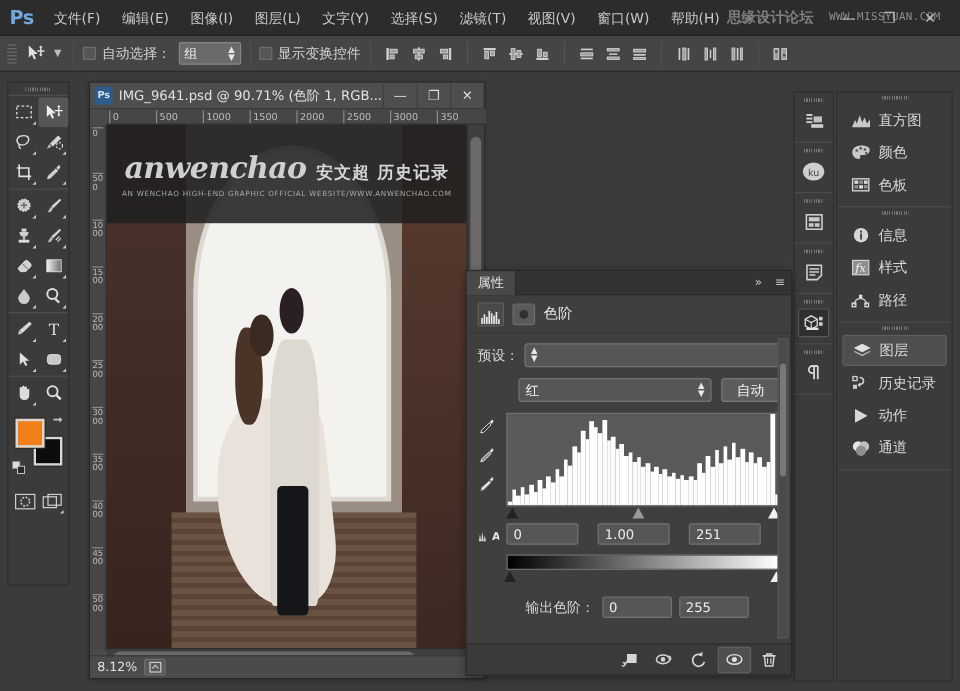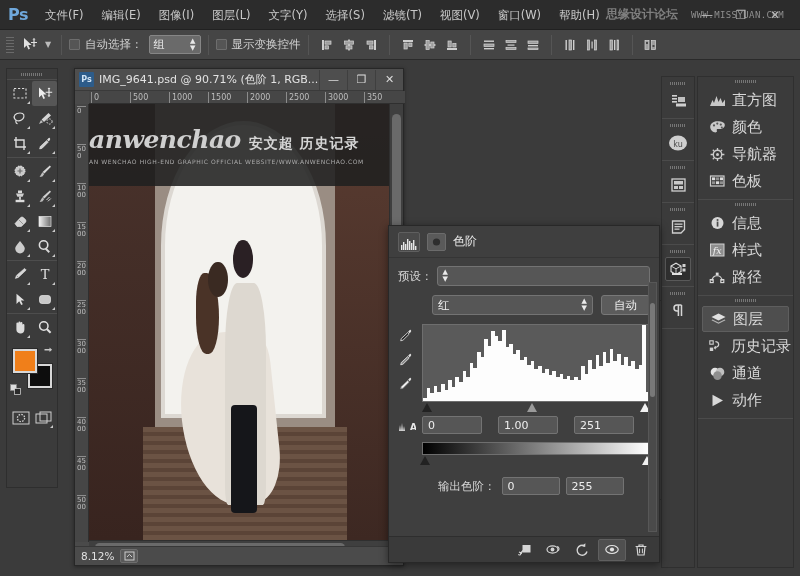--- a/index.html
+++ b/index.html
@@ -187,21 +187,21 @@
   }
   .dock-grp { border-bottom: 1px solid #4b4b4b; padding-bottom: 4px; }
   .dock-grip { height: 9px; display: flex; align-items: center; justify-content: center; }
   .dock-grip i { width: 22px; height: 3px; background: repeating-linear-gradient(90deg,#767676 0 1px,transparent 1px 2px); }
   .dock-item {
     height: 26px; display: flex; align-items: center; gap: 6px; padding-left: 6px;
     margin: 1px 4px; border-radius: 2px;
   }
   .dock-item.sel { background: #4e4e4e; border: 1px solid #5e5e5e; }
   .dock-item .ico { width: 18px; height: 18px; display: flex; align-items: center; justify-content: center; }
-  .dock-item .lbl { font-size: 15px; color: #d8d8d8; white-space: nowrap; }
+  .dock-item .lbl { font-size: 12px; color: #d8d8d8; white-space: nowrap; }
 
   
   .layerspanel {
     position: absolute; left: 600px; top: 300px; width: 62px; height: 200px;
     background: #3b3b3b; border: 1px solid #2f2f2f;
   }
   .lp-row { display: flex; align-items: center; justify-content: flex-end; gap: 2px; padding: 3px 3px 0; }
   .lp-pct { font-size: 10px; color: #d0d0d0; }
   .lp-field {
     width: 26px; height: 16px; background: #5c5c5c; border: 1px solid #6f6f6f; border-radius: 2px;
@@ -301,21 +301,21 @@
     background: #e8e2da; border-radius: 48% 20% 30% 52%; transform: rotate(-6deg); }
   .ph-suit { position: absolute; left: 36%; bottom: 0; width: 40%; height: 82%;
     background: #ddd8d0; border-radius: 30% 30% 8% 8%; }
   .ph-pants { position: absolute; left: 42%; bottom: -3%; width: 26%; height: 40%; background: #15161a; border-radius: 4px; }
   .ph-head-m { position: absolute; left: 44%; top: 2%; width: 20%; height: 14%; background: #2a2024; border-radius: 50%; }
   .ph-head-f { position: absolute; left: 20%; top: 10%; width: 19%; height: 13%; background: #3a2a22; border-radius: 50%; }
   .ph-hair { position: absolute; left: 8%; top: 14%; width: 22%; height: 30%; background: #4a3327; border-radius: 40% 60% 50% 50%; }
   .wm-overlay {
     position: absolute; left: 0; top: 0; right: 0; height: 82px;
     background: rgba(32,32,32,.88);
-    display: flex; flex-direction: column; justify-content: center;
+    display: flex; flex-direction: column; align-items: center; justify-content: center;
   }
   .wm-main { display: flex; align-items: baseline; gap: 8px; }
   .wm-script { font-family: "DejaVu Serif", serif; font-style: italic; font-weight: bold;
     font-size: 25px; color: #cfcfcf; letter-spacing: -.5px; }
   .wm-cn { font-size: 14px; color: #d5d5d5; font-weight: bold; letter-spacing: 1px; }
   .wm-sub { font-size: 6px; color: #a9a9a9; letter-spacing: .6px; margin-top: 4px; white-space: nowrap; }
   svg { display: block; }
 </style>
 </head>
 <body>
@@ -893,30 +893,20 @@
               <circle cx="5" cy="5.4" r="1.1" fill="#555"></circle>
               <circle cx="8.3" cy="3.6" r="1.1" fill="#555"></circle>
               <circle cx="11.8" cy="4.6" r="1.1" fill="#555"></circle>
               <circle cx="12.8" cy="7.6" r="1" fill="#555"></circle>
             </svg>
         </span>
         <span class="lbl">颜色</span>
       </div>
       <div class="dock-item">
         <span class="ico">
-          <svg width="17" height="15" viewBox="0 0 17 15">
-              <circle cx="8.5" cy="7.5" r="4.2" fill="none" stroke="#cbcbcb" stroke-width="1.4"></circle>
-              <circle cx="8.5" cy="7.5" r="1.5" fill="#cbcbcb"></circle>
-              <path d="M8.5 1 v2.4 M8.5 11.6 v2.4 M1.6 7.5 h2.4 M13 7.5 h2.4 M3.8 2.8 l1.8 1.8 M11.4 10.4 l1.8 1.8 M13.2 2.8 l-1.8 1.8 M5.6 10.4 l-1.8 1.8" stroke="#cbcbcb" stroke-width="1.3"></path>
-            </svg>
-        </span>
-        <span class="lbl">导航器</span>
-      </div>
-      <div class="dock-item">
-        <span class="ico">
           <svg width="17" height="14" viewBox="0 0 17 14">
               <rect x="1.5" y="2" width="13.5" height="10" fill="none" stroke="#cfcfcf" stroke-width="1.2"></rect>
               <rect x="3" y="3.4" width="3.2" height="2.8" fill="#dcdcdc"></rect>
               <rect x="7" y="3.4" width="3.2" height="2.8" fill="#8f8f8f"></rect>
               <rect x="11" y="3.4" width="3" height="2.8" fill="#dcdcdc"></rect>
               <rect x="3" y="7.3" width="3.2" height="2.8" fill="#8f8f8f"></rect>
               <rect x="7" y="7.3" width="3.2" height="2.8" fill="#dcdcdc"></rect>
               <rect x="11" y="7.3" width="3" height="2.8" fill="#8f8f8f"></rect>
             </svg>
         </span>
@@ -979,39 +969,45 @@
               <rect x="1.8" y="1.8" width="3.4" height="3.4" fill="none" stroke="#d0d0d0" stroke-width="1.1"></rect>
               <rect x="1.8" y="8.6" width="3.4" height="3.4" fill="#d0d0d0"></rect>
               <path d="M7.4 2.6 c3.6 0 4.6 4.4 1 5.6 l-1.8 .6 M6.2 8.8 l1.6 -1.4 M6.2 8.8 l1.8 1.2" fill="none" stroke="#d0d0d0" stroke-width="1.2"></path>
             </svg>
         </span>
         <span class="lbl">历史记录</span>
       </div>
       <div class="dock-item">
         <span class="ico">
           <svg width="17" height="15" viewBox="0 0 17 15">
+              <path d="M3.5 1.8 L14 7.5 L3.5 13.2 Z" fill="#d8d8d8"></path>
+            </svg>
+        </span>
+        <span class="lbl">动作</span>
+      </div>
+      <div class="dock-item">
+        <span class="ico">
+          <svg width="17" height="15" viewBox="0 0 17 15">
               <circle cx="6" cy="6" r="4.3" fill="#e4e4e4"></circle>
               <circle cx="11" cy="6" r="4.3" fill="#c0c0c0"></circle>
               <circle cx="8.5" cy="9.6" r="4.3" fill="#8e8e8e"></circle>
             </svg>
         </span>
         <span class="lbl">通道</span>
       </div>
-      <div class="dock-item">
-        <span class="ico">
-          <svg width="17" height="15" viewBox="0 0 17 15">
-              <path d="M3.5 1.8 L14 7.5 L3.5 13.2 Z" fill="#d8d8d8"></path>
-            </svg>
-        </span>
-        <span class="lbl">动作</span>
-      </div>
     </div>
   </div>
 
   <div class="props">
+    <div class="props-tabbar">
+      <div class="props-tab">属性</div>
+      <div class="spacer"></div>
+      <div class="props-tb-btn">»</div>
+      <div class="props-tb-btn">≡</div>
+    </div>
 
     <div class="props-head">
       <span class="ph-icon">
         <svg width="18" height="14" viewBox="0 0 18 14">
           <rect x="1" y="8" width="1.4" height="5" fill="#e6e6e6"></rect>
             <rect x="3" y="5" width="1.4" height="8" fill="#e6e6e6"></rect>
           <rect x="5" y="7" width="1.4" height="6" fill="#e6e6e6"></rect>
             <rect x="7" y="2" width="1.4" height="11" fill="#e6e6e6"></rect>
           <rect x="9" y="4" width="1.4" height="9" fill="#e6e6e6"></rect>
             <rect x="11" y="6" width="1.4" height="7" fill="#e6e6e6"></rect>

